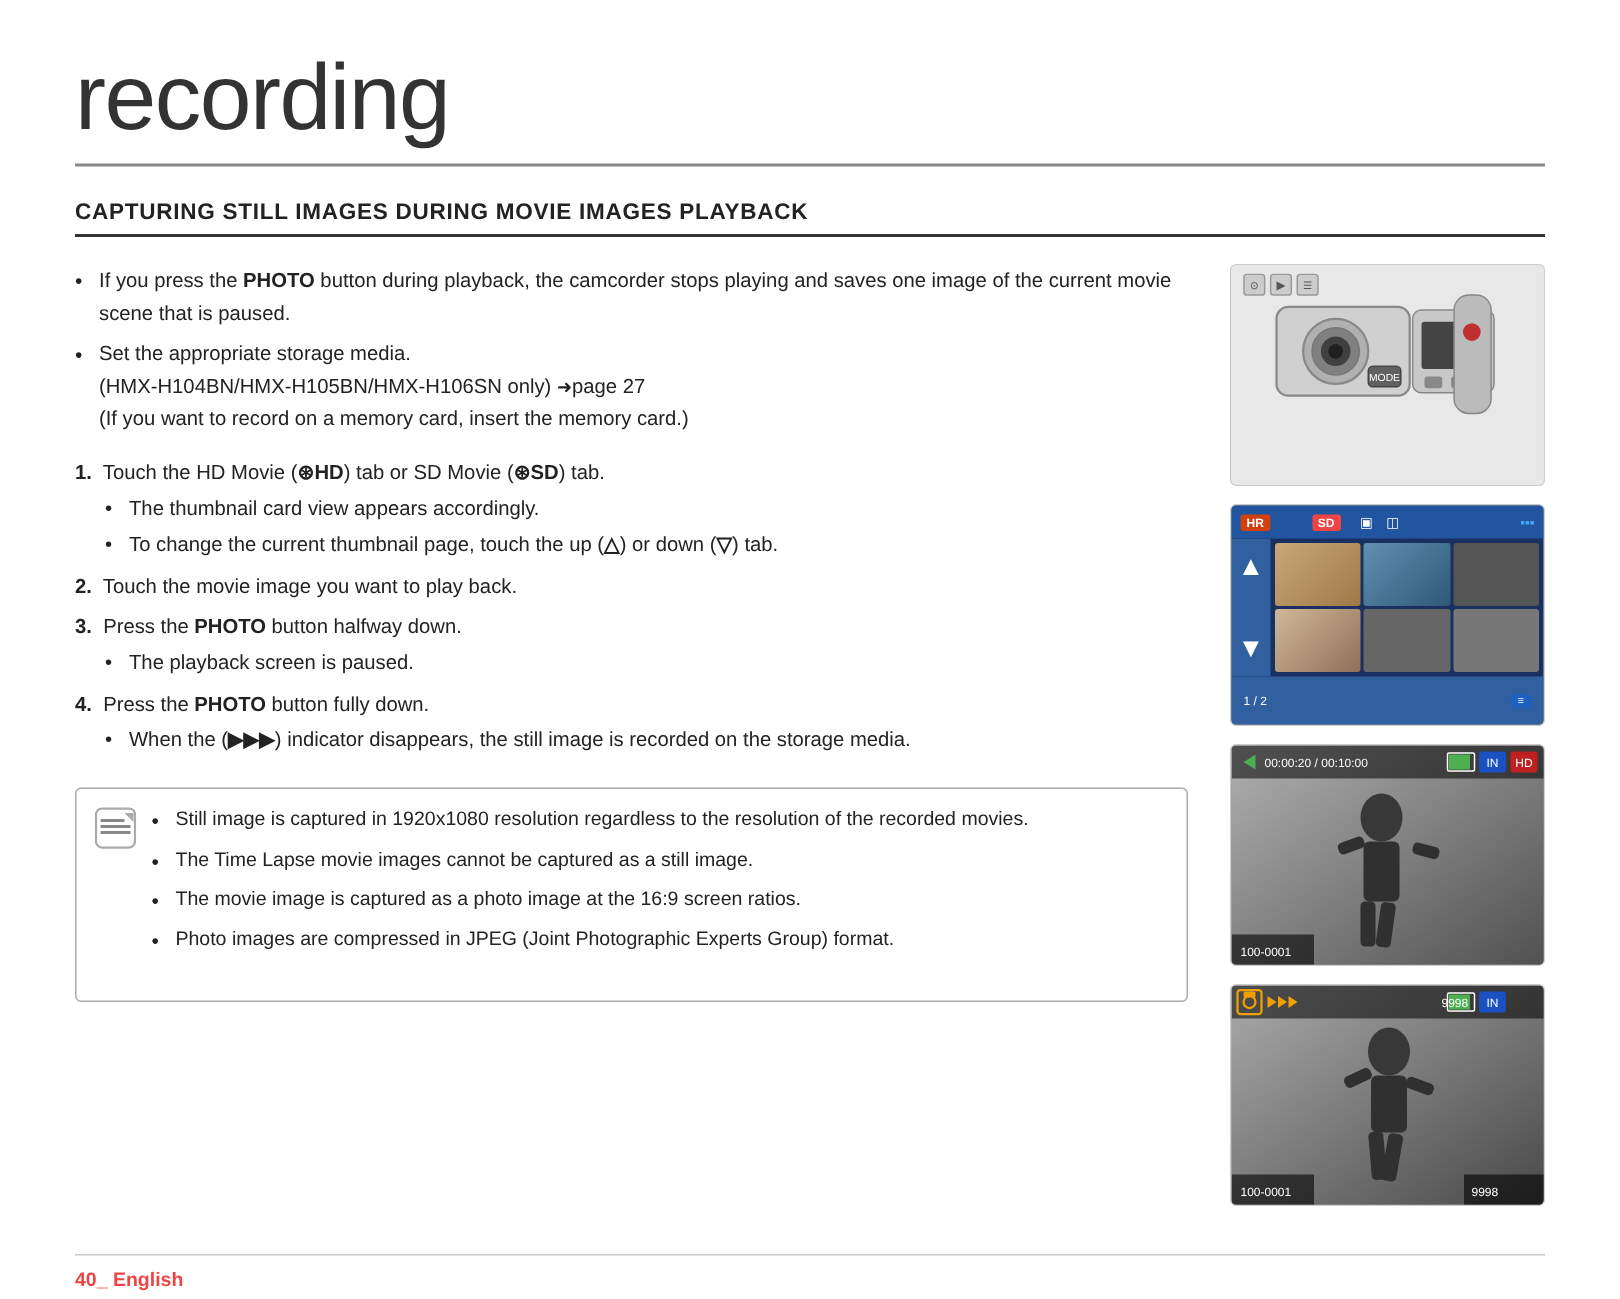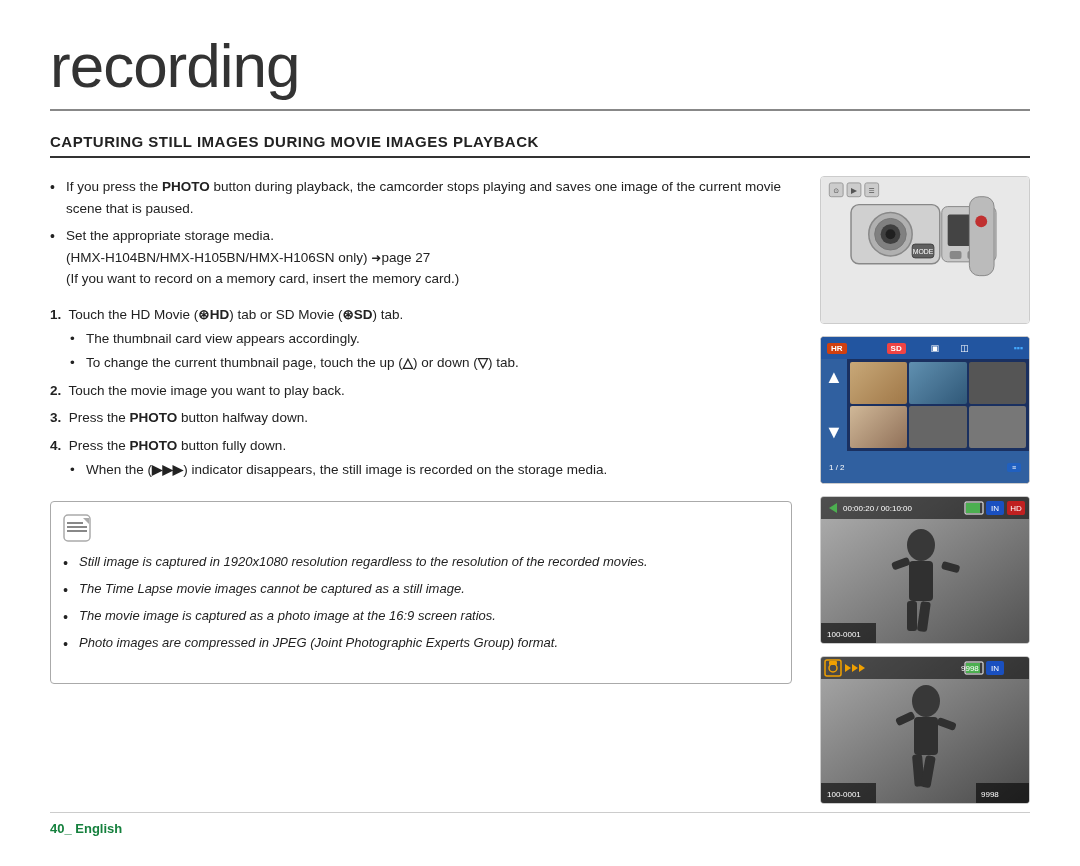--- a/index.html
+++ b/index.html
@@ -70,29 +70,28 @@
 
     .bullet-list li::before {
       content: "•";
       position: absolute;
       left: 0;
       font-size: 14px;
     }
 
     .note-box {
       display: flex;
-      flex-direction: column;
+      flex-direction: row;
       align-items: flex-start;
       border: 1.5px solid #aaa;
       border-radius: 4px;
       padding: 10px 12px;
       margin-top: 8px;
       background: #fff;
       gap: 10px;
-      font-style: italic;
     }
 
     .note-icon {
       width: 28px;
       height: 28px;
       flex-shrink: 0;
       margin-top: 2px;
     }
 
     .note-content {
@@ -173,26 +172,26 @@
       position: relative;
     }
 
     
     .cam-img-4 {
       background: #999;
       position: relative;
     }
 
     .footer {
-      margin-top: 8px;
+      margin-top: 32px;
       border-top: 1px solid #ccc;
       padding-top: 8px;
       font-size: 13px;
       font-weight: bold;
-      color: #15803d;
+      color: #ef4444;
     }
 
     
     .cam1-inner {
       width: 100%;
       height: 100%;
       display: flex;
       align-items: center;
       justify-content: center;
       background: #ececec;
@@ -256,20 +255,23 @@
             <li>To change the current thumbnail page, touch the up (<strong>△</strong>) or down (<strong>▽</strong>) tab.</li>
           </ul>
         </div>
 
         <div class="step">
           <span class="step-num">2.</span>&nbsp; Touch the movie image you want to play back.
         </div>
 
         <div class="step">
           <span class="step-num">3.</span>&nbsp; Press the <strong>PHOTO</strong> button halfway down.
+          <ul class="sub-bullets">
+            <li>The playback screen is paused.</li>
+          </ul>
         </div>
 
         <div class="step">
           <span class="step-num">4.</span>&nbsp; Press the <strong>PHOTO</strong> button fully down.
           <ul class="sub-bullets">
             <li>When the (<strong>▶▶▶</strong>) indicator disappears, the still image is recorded on the storage media.</li>
           </ul>
         </div>
 
       </div>
@@ -328,21 +330,21 @@
 
             <rect x="150" y="20" width="25" height="80" rx="10" fill="#bbb" stroke="#888" stroke-width="1"></rect>
 
             <circle cx="162" cy="45" r="6" fill="#c03030"></circle>
           </svg>
         </div>
       </div>
 
       <div class="device-image cam-img-2" style="background:#1a3060; padding:0; flex-direction:column; display:flex;">
 
-        <div style="background:#2255a0; height:22px; display:flex; align-items:center; padding:0 6px; gap:21px; flex-shrink:0;">
+        <div style="background:#2255a0; height:22px; display:flex; align-items:center; padding:0 6px; gap:9px; flex-shrink:0;">
           <span style="background:#d04010; color:#fff; font-size:8px; font-weight:bold; padding:1px 4px; border-radius:2px;">HR</span>
           <span style="background:#ef4444; color:#fff; font-size:8px; font-weight:bold; padding:1px 4px; border-radius:2px;margin-left:19px;">SD</span>
 
           <span style="color:#fff; font-size:9px; margin-left:4px;">▣</span>
           <span style="color:#fff; font-size:9px;">◫</span>
 
           <span style="color:#4af; font-size:9px; margin-left:auto;">▪▪▪</span>
         </div>
 
         <div style="flex:1; display:flex; flex-direction:row; overflow:hidden;">

